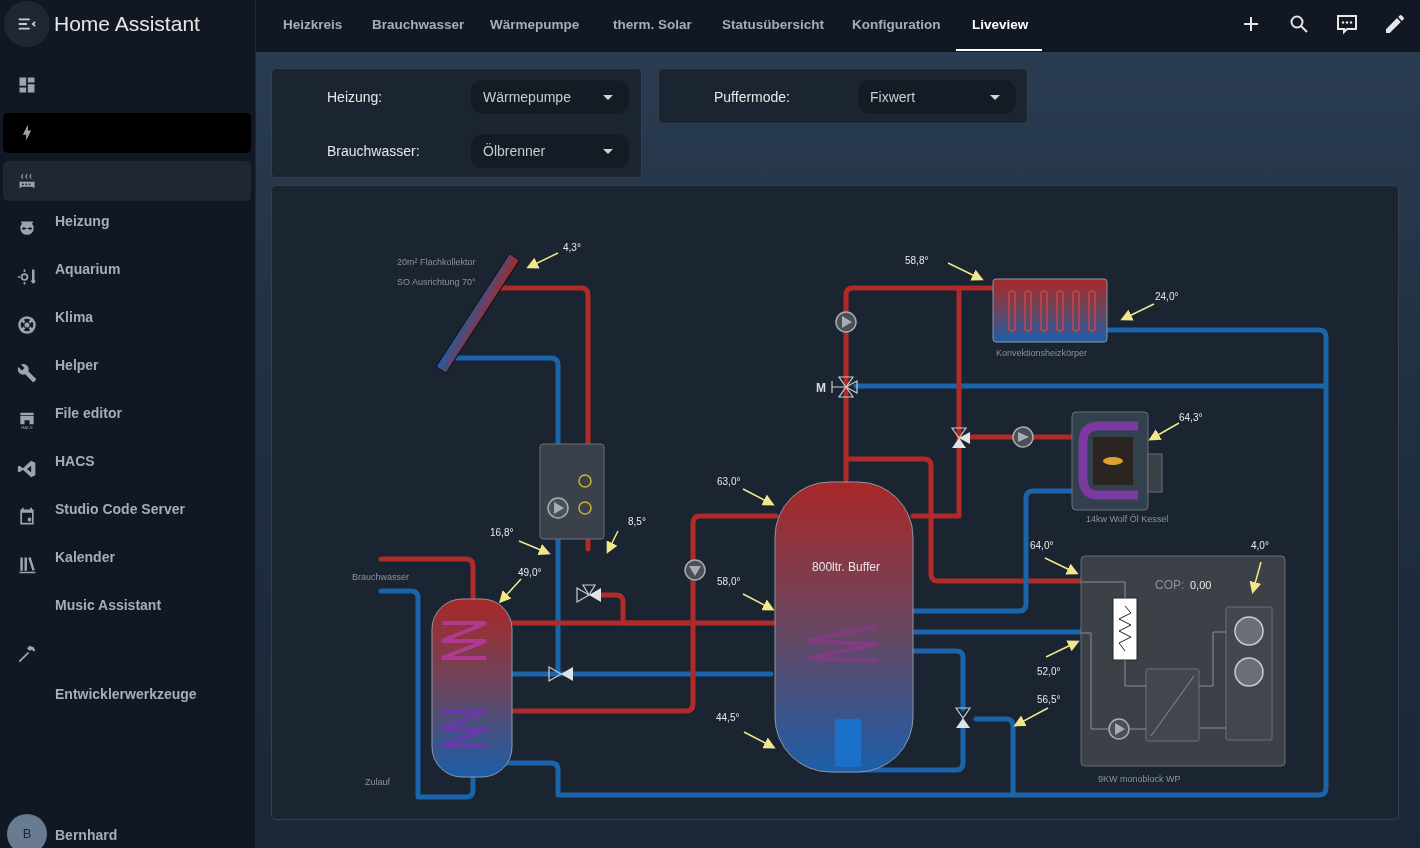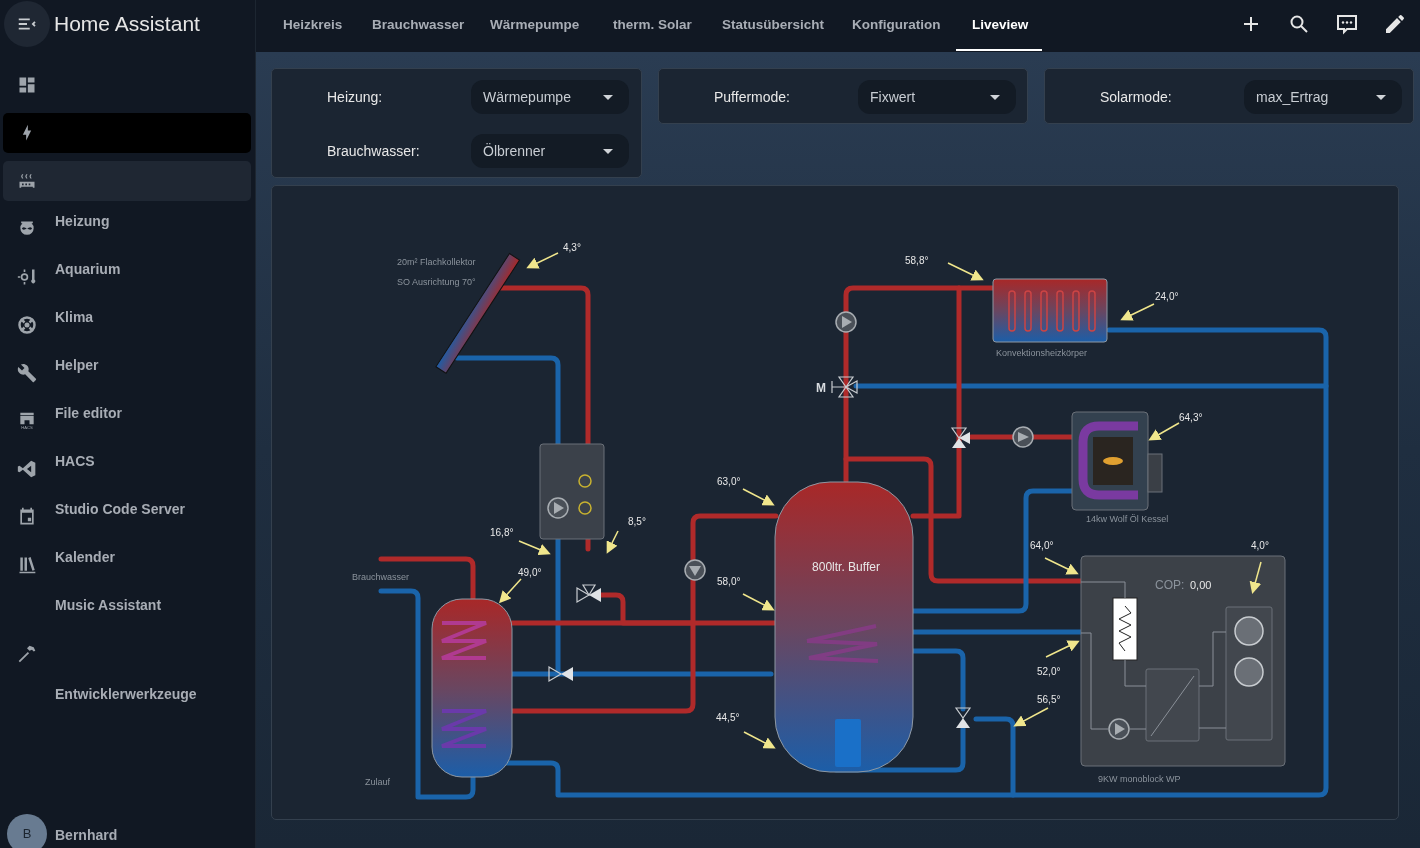--- a/index.html
+++ b/index.html
@@ -179,27 +179,20 @@
     </div>
 
     <div class="card" style="left:402px;top:16px;width:370px;height:56px">
       <div class="flabel" style="left:55px;top:20px">Puffermode:</div>
       <div class="select" style="left:199px;top:11px">
         <span class="val">Fixwert</span>
         <span class="caret"></span>
       </div>
     </div>
 
-    <div class="card" style="left:788px;top:16px;width:370px;height:56px">
-      <div class="flabel" style="left:55px;top:20px">Solarmode:</div>
-      <div class="select" style="left:199px;top:11px">
-        <span class="val">max_Ertrag</span>
-        <span class="caret"></span>
-      </div>
-    </div>
 
     <div class="diagram-card">
       <svg width="1420" height="848" viewBox="0 0 1420 848">
         <defs>
           <linearGradient id="gHotCold" x1="0" y1="0" x2="0" y2="1">
             <stop offset="0" stop-color="#a82828"></stop>
             <stop offset="0.5" stop-color="#6a4660"></stop>
             <stop offset="1" stop-color="#1c5ea8"></stop>
           </linearGradient>
           <linearGradient id="gColl" x1="1" y1="0" x2="0" y2="1">

